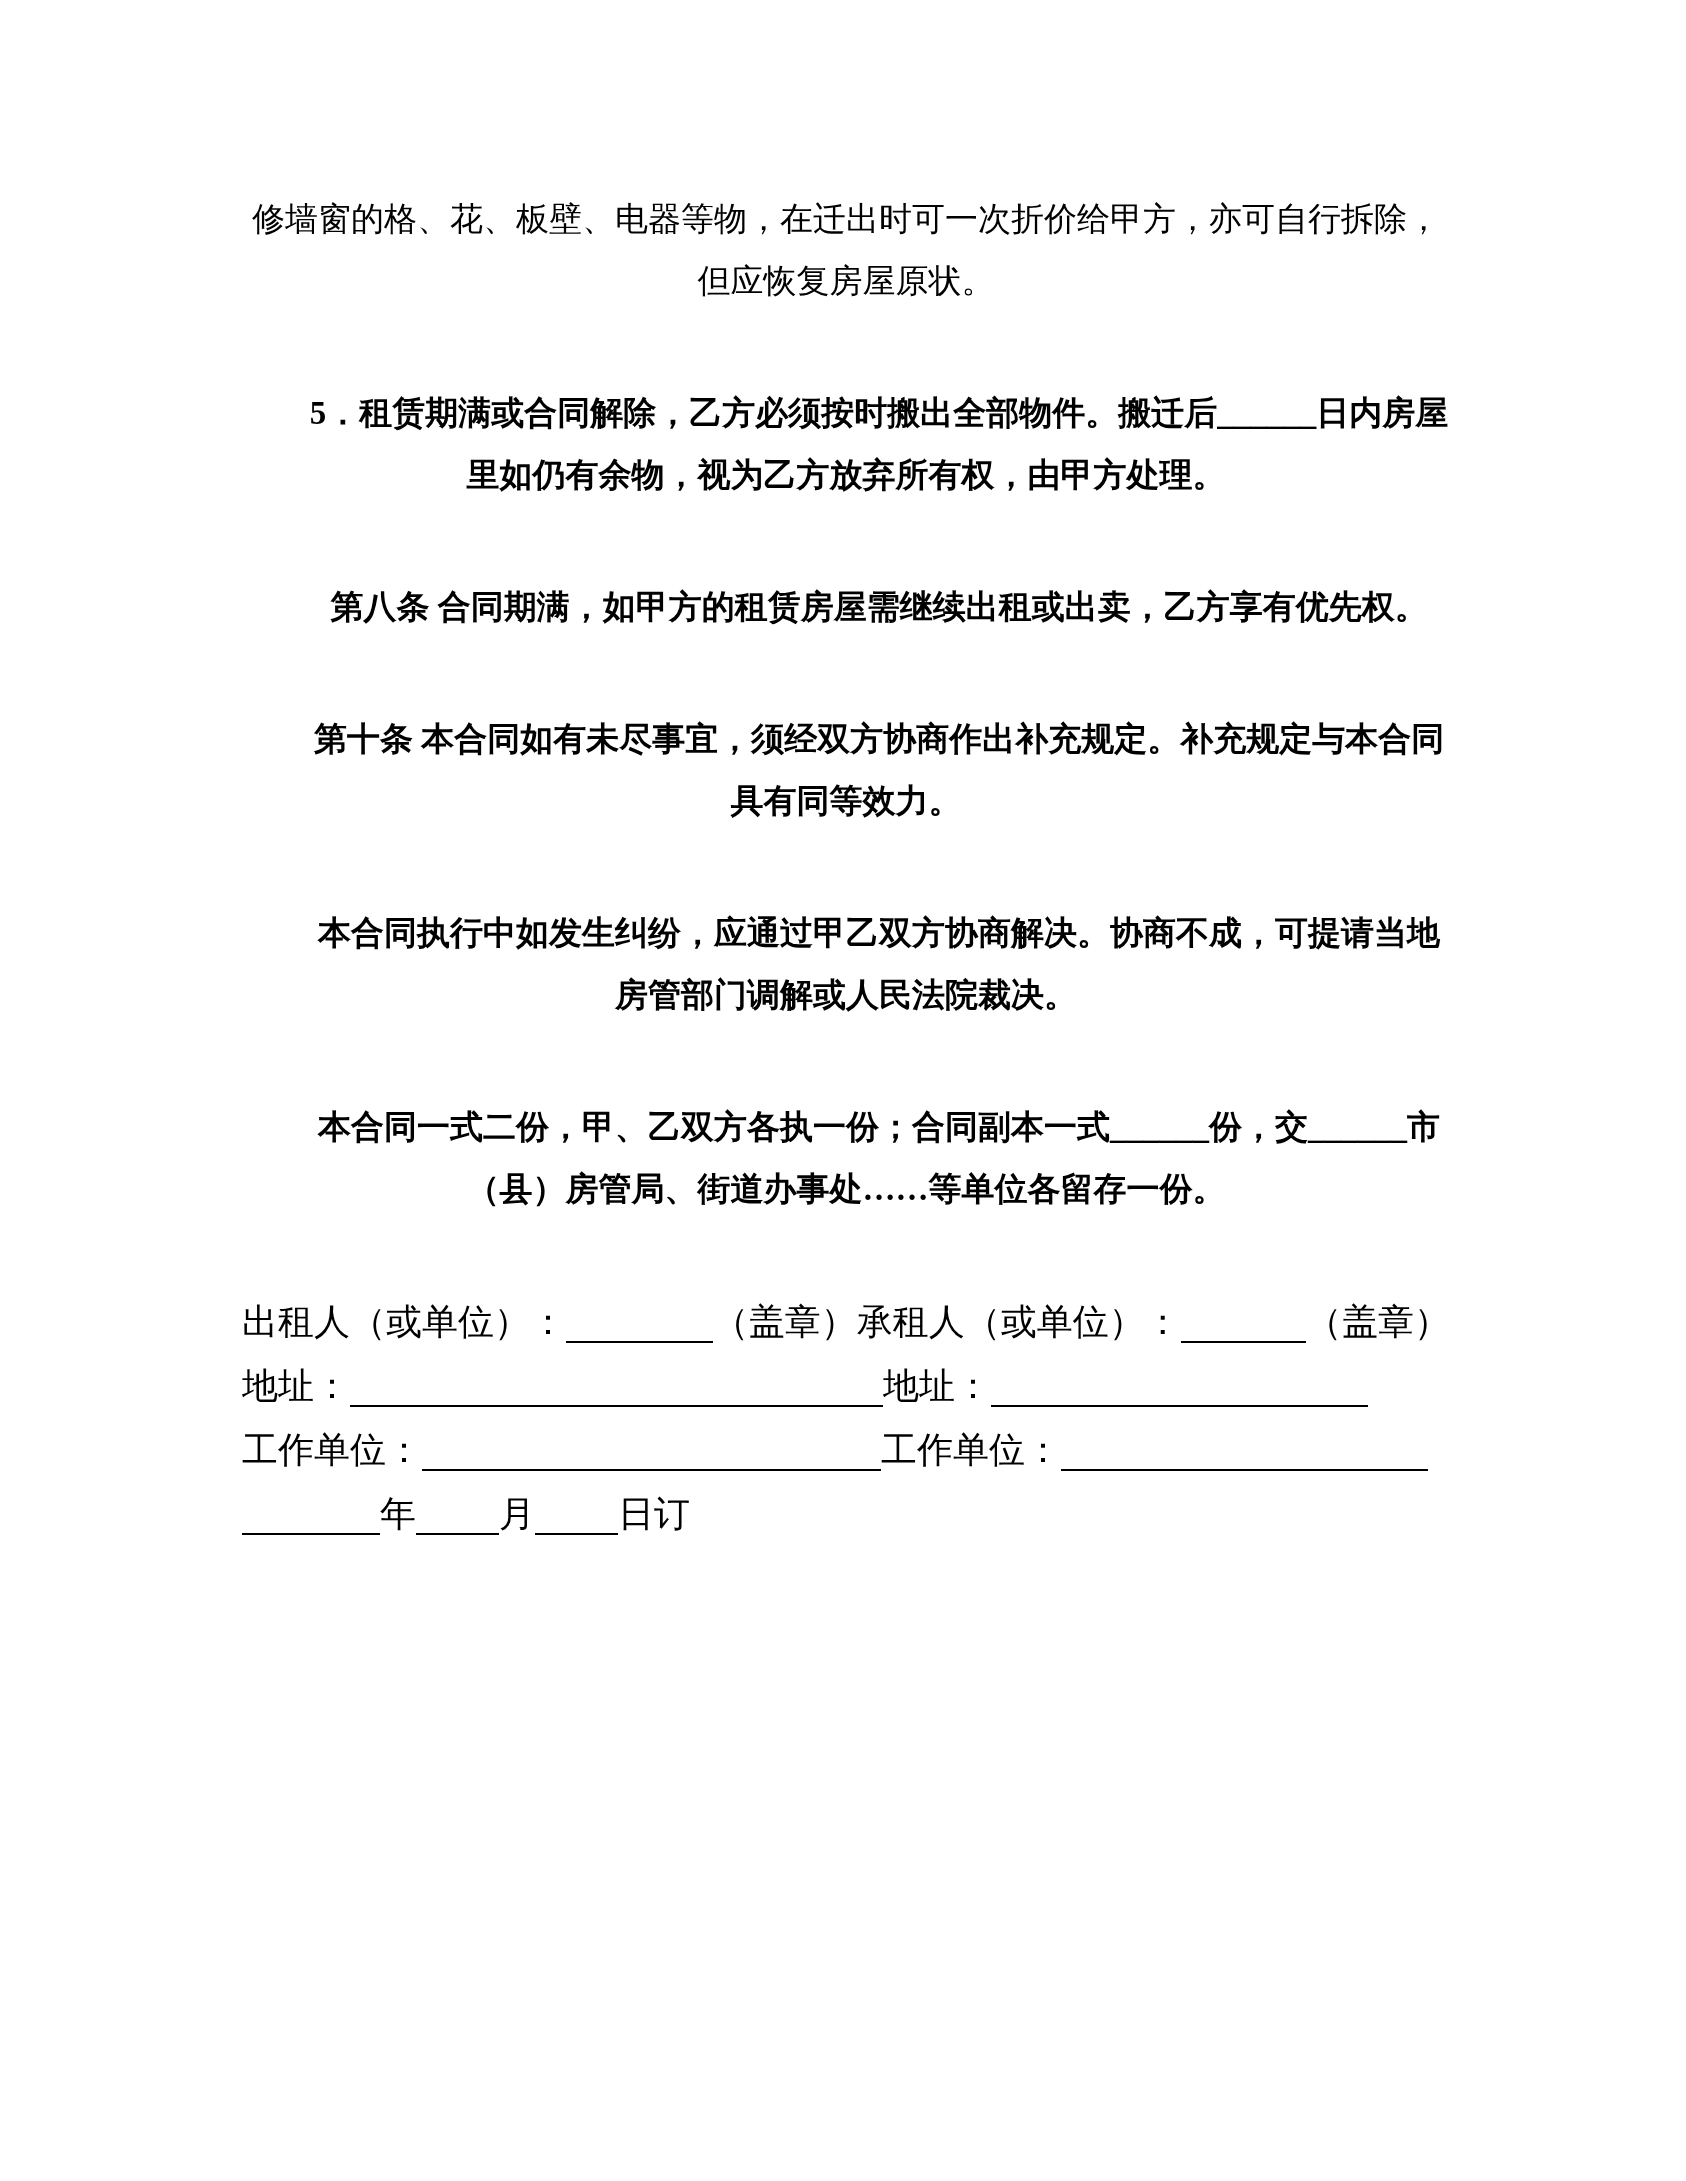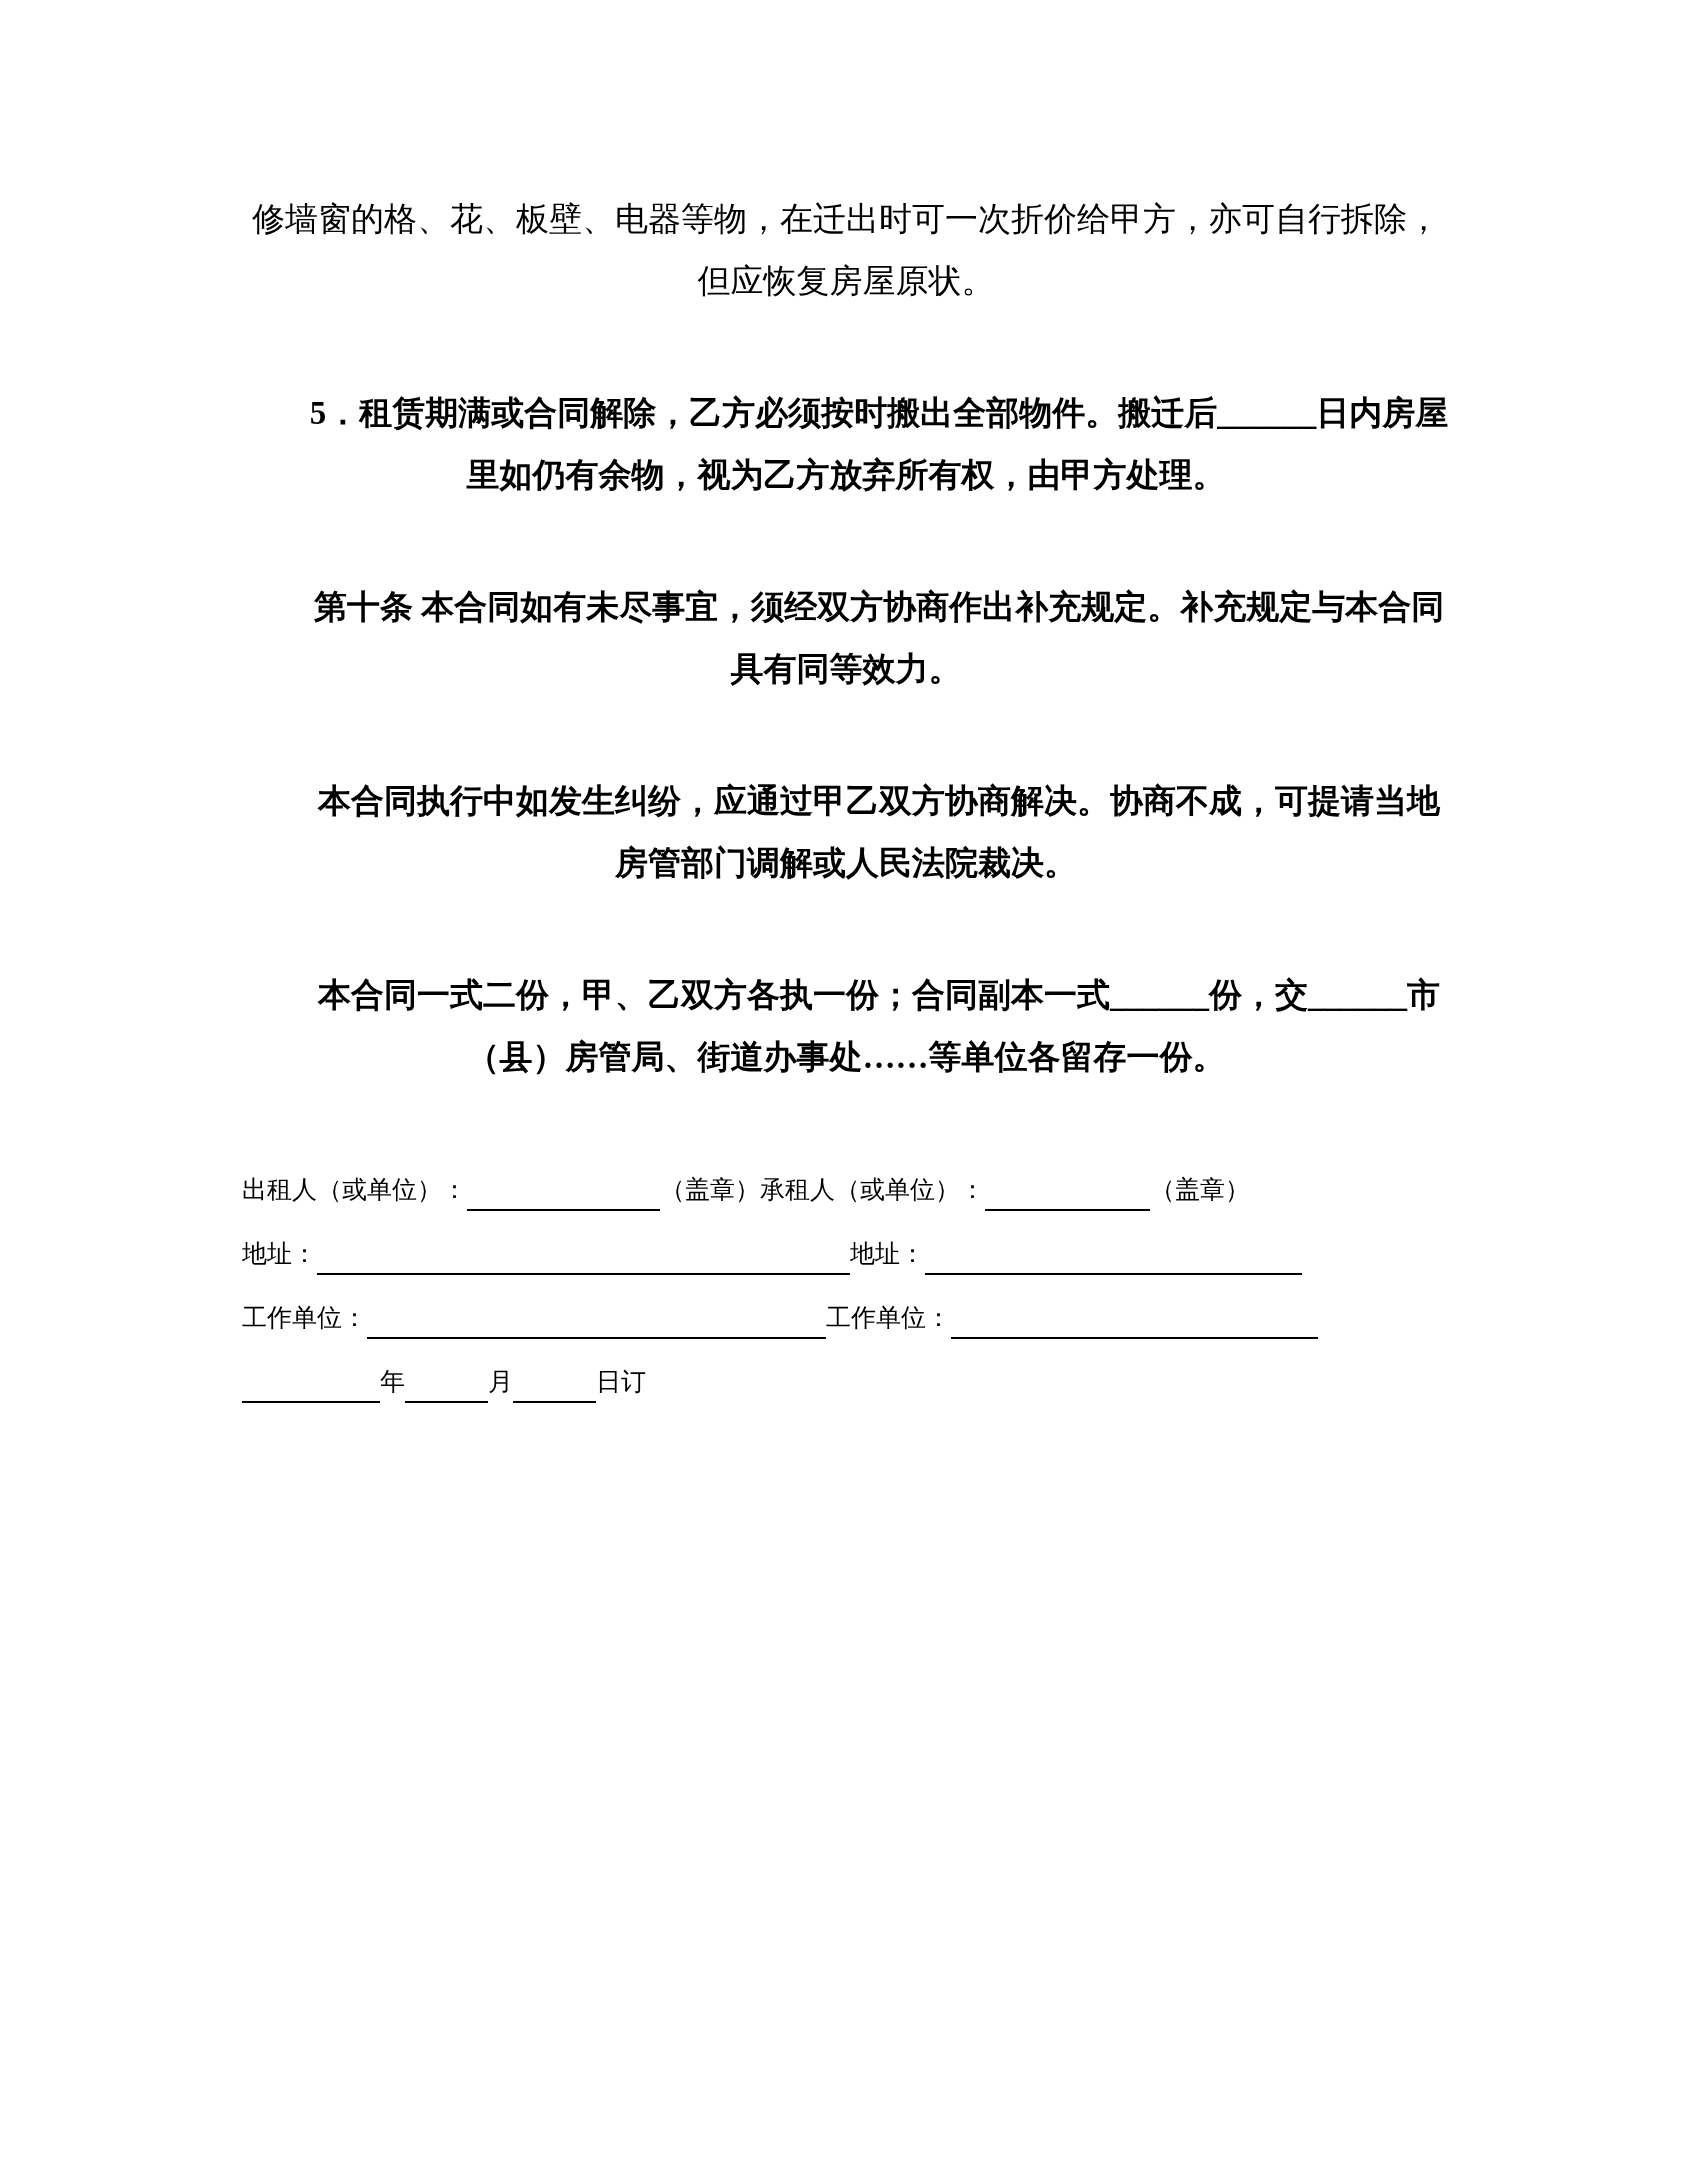--- a/index.html
+++ b/index.html
@@ -24,21 +24,21 @@
     line-height: 62px;
     text-align: center;
     word-break: break-all;
     line-break: anywhere;
   }
   .doc-body p.indent {
     text-indent: 66px;
     font-weight: bold;
   }
   .sig-block {
-    font-size: 25px;
+    font-size: 36px;
   }
   .sig-row {
     display: flex;
     flex-direction: row;
     align-items: stretch;
     height: 64px;
     line-height: 64px;
     white-space: nowrap;
   }
   .sig-row .lbl {
@@ -61,20 +61,21 @@
   .b-month    { width: 83px; }
   .b-day      { width: 83px; }
 </style>
 </head>
 <body>
 
 <div class="page">
   <div class="doc-body">
     <p>修墙窗的格、花、板壁、电器等物，在迁出时可一次折价给甲方，亦可自行拆除，但应恢复房屋原状。</p>
     <p class="indent">5．租赁期满或合同解除，乙方必须按时搬出全部物件。搬迁后______日内房屋里如仍有余物，视为乙方放弃所有权，由甲方处理。</p>
+    <p class="indent">第八条 合同期满，如甲方的租赁房屋需继续出租或出卖，乙方享有优先权。</p>
     <p class="indent">第十条 本合同如有未尽事宜，须经双方协商作出补充规定。补充规定与本合同具有同等效力。</p>
     <p class="indent">本合同执行中如发生纠纷，应通过甲乙双方协商解决。协商不成，可提请当地房管部门调解或人民法院裁决。</p>
     <p class="indent">本合同一式二份，甲、乙双方各执一份；合同副本一式______份，交______市（县）房管局、街道办事处……等单位各留存一份。</p>
   </div>
 
   <div class="sig-block">
 
     <div class="sig-row">
       <span class="lbl">出租人（或单位）：</span>
       <span class="blank b-lessor"></span>

